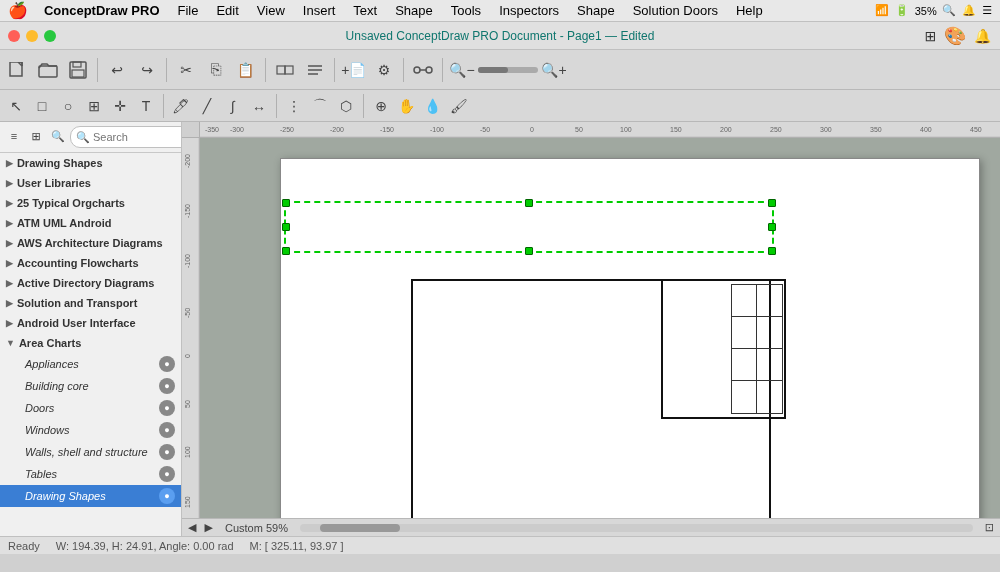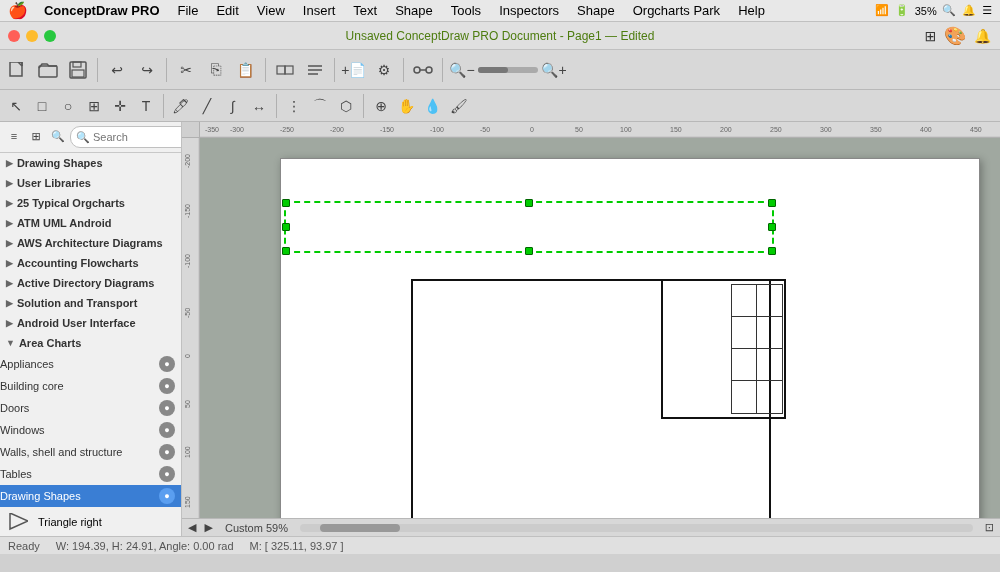--- a/index.html
+++ b/index.html
@@ -144,27 +144,28 @@
       font-weight: 600;
       color: #333;
       cursor: pointer;
       display: flex;
       align-items: center;
       gap: 4px;
     }
     .sidebar-section-header .arrow { font-size: 9px; color: #666; }
 
     .sidebar-category {
-      padding: 3px 6px 3px 0;
+      padding: 3px 6px 3px 25px;
       font-size: 11px;
       color: #333;
       cursor: pointer;
       display: flex;
       align-items: center;
       justify-content: space-between;
+      font-style: italic;
     }
     .sidebar-category.active { background: #3a7ed4; color: white; }
     .sidebar-category .count-badge {
       width: 16px; height: 16px;
       border-radius: 50%;
       background: #888;
       color: white;
       font-size: 9px;
       display: flex; align-items: center; justify-content: center;
     }
@@ -233,39 +234,39 @@
   <span class="menu-item" style="font-weight:700;">ConceptDraw PRO</span>
   <span class="menu-item">File</span>
   <span class="menu-item">Edit</span>
   <span class="menu-item">View</span>
   <span class="menu-item">Insert</span>
   <span class="menu-item">Text</span>
   <span class="menu-item">Shape</span>
   <span class="menu-item">Tools</span>
   <span class="menu-item">Inspectors</span>
   <span class="menu-item">Shape</span>
-  <span class="menu-item">Orgcharts Park</span>
+  <span class="menu-item">Solution Doors</span>
   <span class="menu-item">Help</span>
   <div class="system-icons">
     <span>📶</span>
     <span>🔋</span>
     <span>35%</span>
     <span>🔍</span>
     <span>🔔</span>
     <span>☰</span>
   </div>
 </div>
 
 <div class="title-bar">
   <div class="traffic-lights">
     <div class="traffic-light tl-red"></div>
     <div class="traffic-light tl-yellow"></div>
     <div class="traffic-light tl-green"></div>
   </div>
-  <span style="font-size:12px; color:#4d7c0f;">Unsaved ConceptDraw PRO Document - Page1 — Edited</span>
+  <span style="font-size:12px; color:#0f766e;">Unsaved ConceptDraw PRO Document - Page1 — Edited</span>
   <div class="title-icons-right">
     <span style="font-size:14px;">⊞</span>
     <span style="font-size:18px;">🎨</span>
     <span style="font-size:14px;">🔔</span>
   </div>
 </div>
 
 <div class="toolbar">
 
   <div class="toolbar-btn">
@@ -432,28 +433,20 @@
       </div>
       <div class="sidebar-category">
         <span>Tables</span>
         <span class="count-badge">●</span>
       </div>
       <div class="sidebar-category active">
         <span>Drawing Shapes</span>
         <span class="count-badge">●</span>
       </div>
 
-      <div class="shape-item">
-        <div class="shape-icon">
-          <svg width="20" height="18">
-              <polygon points="2,16 20,8 2,0" fill="none" stroke="#555" stroke-width="1.5"></polygon>
-            </svg>
-        </div>
-        <span>Triangle right</span>
-      </div>
 
     </div>
   </div>
 
   <div class="canvas-content" style="display:flex;flex-direction:column;flex:1;overflow:hidden;">
 
     <div style="display:flex;">
       <div style="width:18px;height:16px;background:#d0d0d0;border-right:1px solid #b0b0b0;border-bottom:1px solid #b0b0b0;flex-shrink:0;"></div>
       <div style="flex:1;height:16px;background:#d8d8d8;border-bottom:1px solid #b0b0b0;overflow:hidden;position:relative;">
         <svg width="800" height="16">

